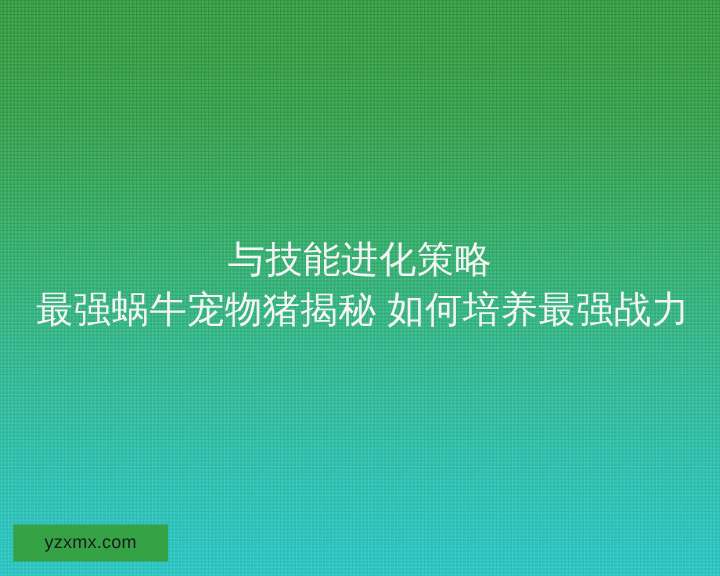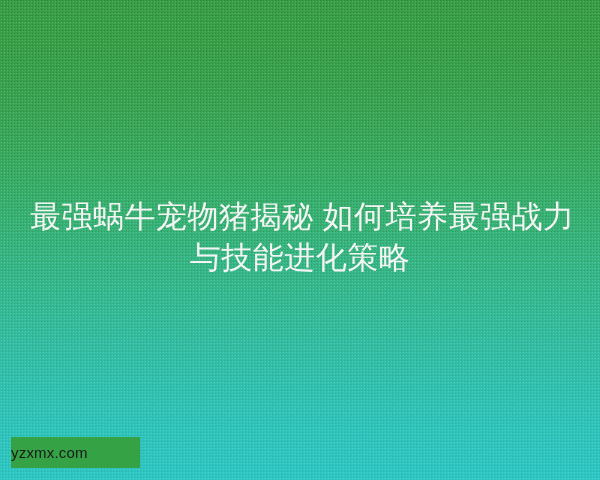--- a/index.html
+++ b/index.html
@@ -79,38 +79,39 @@
 
   .watermark {
     position: absolute;
     left: 11px;
     top: 437px;
     width: 129px;
     height: 31px;
     background: #35a246;
     display: flex;
     align-items: center;
+    justify-content: center;
   }
   .watermark-text {
     color: #1b1b1b;
     font-size: 15px;
     line-height: 1;
     letter-spacing: 0.2px;
   }
 </style>
 </head>
 <body>
 
 <div class="banner">
 
   <div class="banner-noise"></div>
   <div class="banner-noise2"></div>
 
   <div class="title-block">
+    <div class="title-line">与技能进化策略</div>
     <div class="title-line">最强蜗牛宠物猪揭秘 如何培养最强战力</div>
-    <div class="title-line">与技能进化策略</div>
   </div>
 
   <div class="watermark">
     <span class="watermark-text">yzxmx.com</span>
   </div>
 
 </div>
 
 </body></html>

